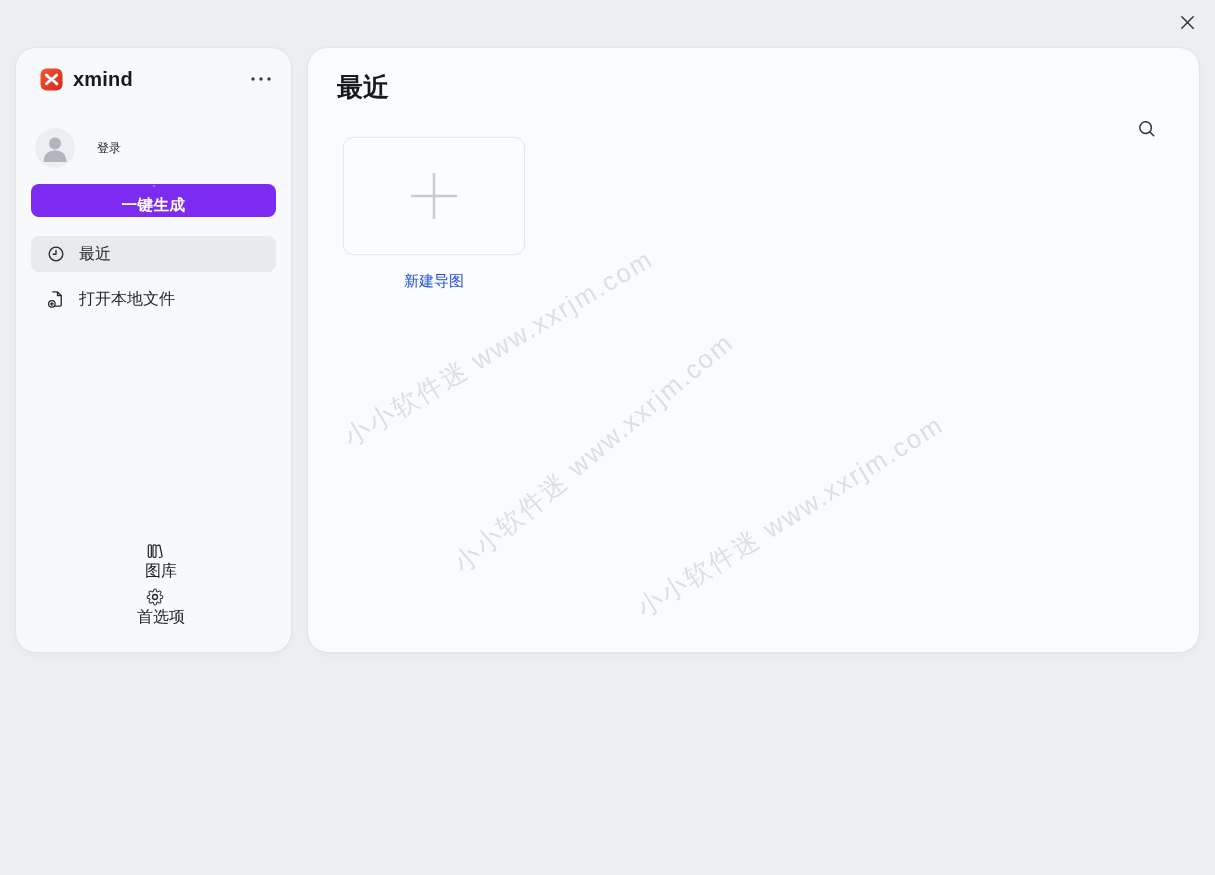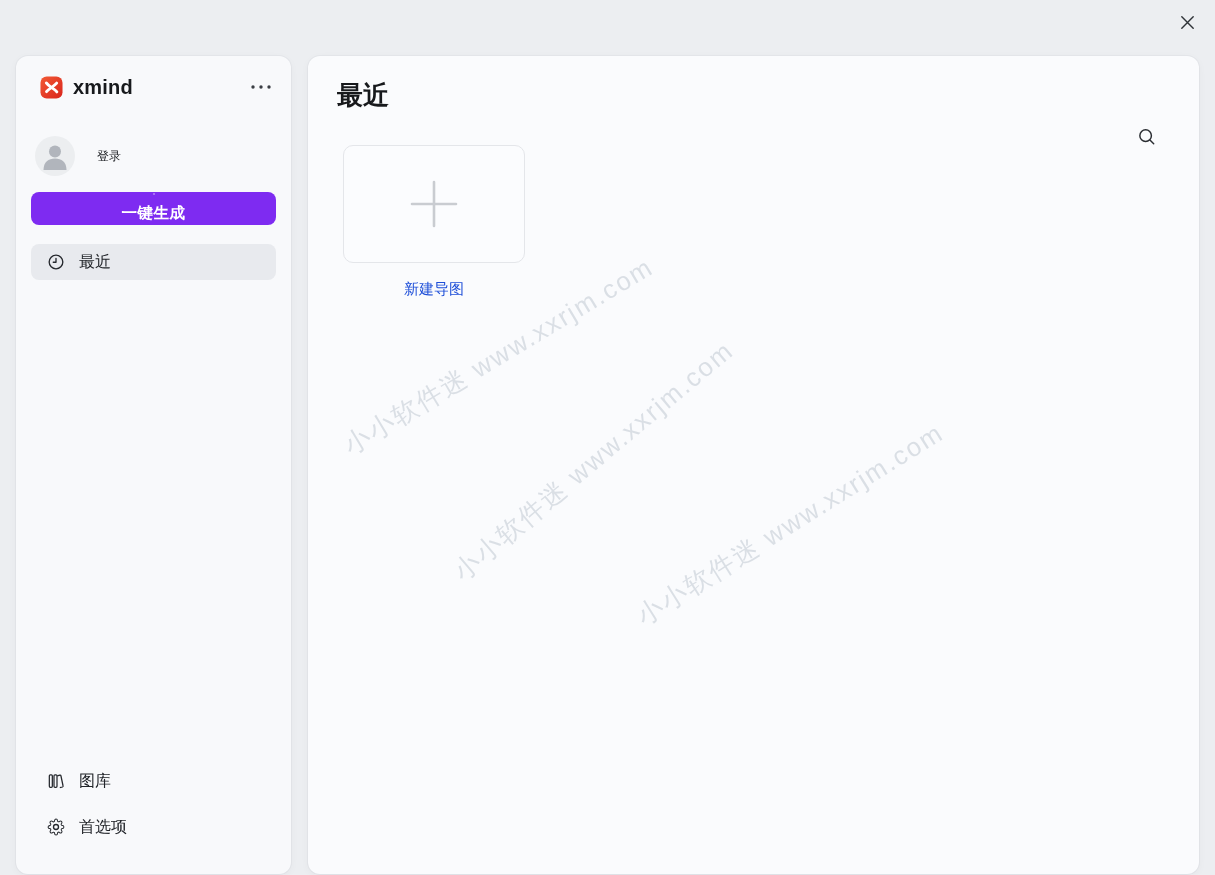--- a/index.html
+++ b/index.html
@@ -10,21 +10,21 @@
     color:#1c1e22;
     -webkit-font-smoothing:antialiased;
   }
   
   .close-btn{
     position:absolute;top:11px;right:17px;width:22px;height:22px;
     display:flex;align-items:center;justify-content:center;cursor:pointer;
   }
   
   .card{
-    position:absolute;top:56px;height:818px;border-radius:12px;
+    position:absolute;top:48px;height:604px;border-radius:20px;
     box-shadow:0 0 0 1px rgba(20,30,50,0.03),0 2px 8px rgba(20,30,50,0.04);
   }
   .sidebar{left:16px;width:275px;background:#f8f9fb;}
   .main{left:308px;width:891px;background:#fafbfd;}
   
   .brand-row{position:absolute;left:24px;right:16px;top:17px;height:28px;
     display:flex;align-items:center;}
   .logo-mark{width:23px;height:23px;flex:0 0 auto;}
   .brand-name{margin-left:10px;font-size:20px;font-weight:700;color:#17191c;letter-spacing:.2px;}
   .overflow{margin-left:auto;width:26px;height:18px;display:flex;align-items:center;justify-content:center;cursor:pointer;}
@@ -39,21 +39,21 @@
   }
   .nav{position:absolute;left:15px;top:188px;width:245px;}
   .nav-item{
     height:36px;border-radius:8px;display:flex;align-items:center;
     padding-left:15px;margin-bottom:9px;cursor:pointer;box-sizing:border-box;
     font-size:16px;color:#212429;
   }
   .nav-item.selected{background:#e8eaee;}
   .nav-item .ic{width:20px;height:20px;margin-right:13px;flex:0 0 auto;}
   .side-footer{position:absolute;left:15px;bottom:29px;width:245px;}
-  .side-footer .nav-item{margin-bottom:10px;}
+  .side-footer .nav-item{margin-bottom:10px;flex-direction:column;}
   .side-footer .nav-item:last-child{margin-bottom:0;align-items:center;}
   
   .main-title{position:absolute;left:29px;top:22px;font-size:26px;line-height:34px;font-weight:700;color:#17191c;}
   .search-btn{position:absolute;right:39px;top:68px;width:26px;height:26px;display:flex;align-items:center;justify-content:center;cursor:pointer;}
   .new-card{
     position:absolute;left:35px;top:89px;width:182px;height:118px;border-radius:10px;
     border:1px solid #e4e6ea;background:#fbfcfe;box-sizing:border-box;
     display:flex;align-items:center;justify-content:center;cursor:pointer;
   }
   .new-label{position:absolute;left:35px;top:224px;width:182px;text-align:center;font-size:15px;color:#1d4ed8;}
@@ -125,20 +125,29 @@
   </button>
 
   <div class="nav">
     <div class="nav-item selected">
       <svg class="ic" viewBox="0 0 24 24">
         <circle cx="12" cy="12" r="8.2" fill="none" stroke="#25282d" stroke-width="1.6"></circle>
         <path d="M12 7.6 L12 12.3 L8.7 12.3" fill="none" stroke="#25282d" stroke-width="1.6" stroke-linecap="round" stroke-linejoin="round"></path>
       </svg>
       <span>最近</span>
     </div>
+    <div class="nav-item">
+      <svg class="ic" viewBox="0 0 24 24">
+        <path d="M8.2 3.5 H13.8 L18.3 8 V19 a1.5 1.5 0 0 1 -1.5 1.5 H9.7 a1.5 1.5 0 0 1 -1.5 -1.5 V14" fill="none" stroke="#25282d" stroke-width="1.6" stroke-linecap="round" stroke-linejoin="round"></path>
+        <path d="M13.8 3.5 V8 H18.3" fill="none" stroke="#25282d" stroke-width="1.6" stroke-linejoin="round"></path>
+        <circle cx="7" cy="17.8" r="3.9" fill="#f8f9fb" stroke="#25282d" stroke-width="1.5"></circle>
+        <path d="M7 15.9 V19.7 M5.1 17.8 H8.9" stroke="#25282d" stroke-width="1.4" stroke-linecap="round"></path>
+      </svg>
+      <span>打开本地文件</span>
+    </div>
   </div>
 
   <div class="side-footer">
     <div class="nav-item">
       <svg class="ic" viewBox="0 0 24 24">
         <rect x="4" y="4.5" width="3.6" height="15" rx="1.2" fill="none" stroke="#25282d" stroke-width="1.5"></rect>
         <rect x="9.6" y="4.5" width="3.6" height="15" rx="1.2" fill="none" stroke="#25282d" stroke-width="1.5"></rect>
         <path d="M15 5.9 L18.2 5 a1 1 0 0 1 1.2 .7 L22 18 a1 1 0 0 1 -.7 1.2 L18.1 20" fill="none" stroke="#25282d" stroke-width="1.5" stroke-linejoin="round" transform="translate(-1.5 0)"></path>
       </svg>
       <span>图库</span>

